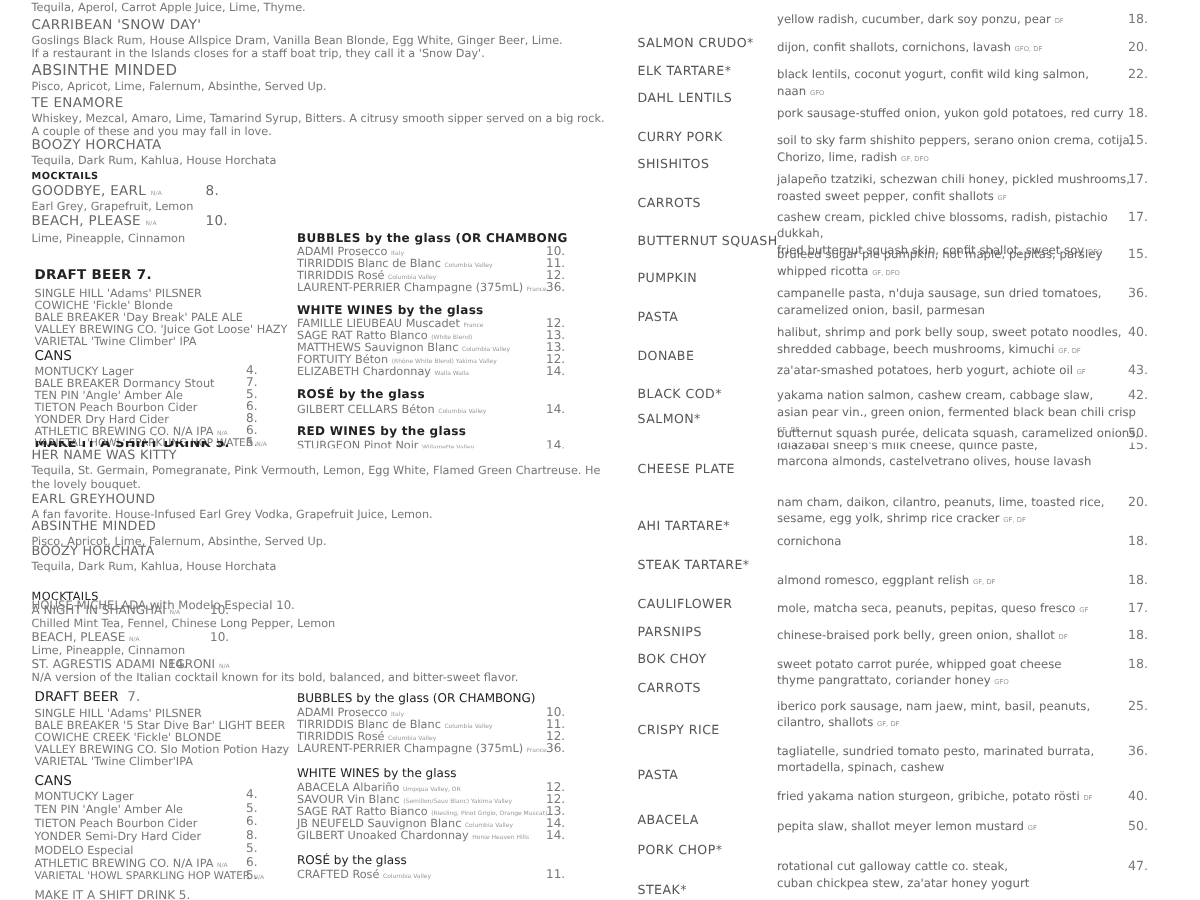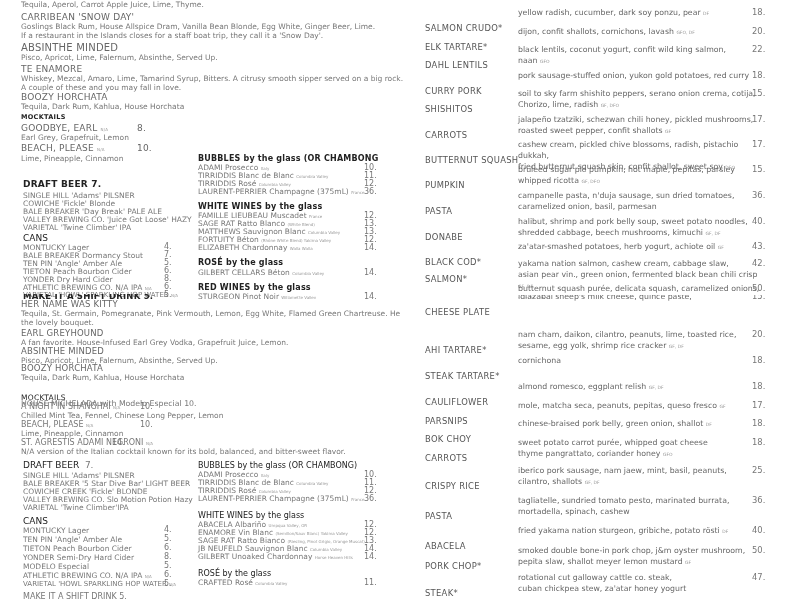--- a/index.html
+++ b/index.html
@@ -168,21 +168,21 @@
     <div class="wine-row" style="top:17px;"><span>TIRRIDDIS Blanc de Blanc</span> <span class="reg">Columbia Valley</span></div>
       <div class="price" style="left:166px;top:17px;">11.</div>
     <div class="wine-row" style="top:25px;"><span>TIRRIDDIS Rosé</span> <span class="reg">Columbia Valley</span></div>
       <div class="price" style="left:166px;top:25px;">12.</div>
     <div class="wine-row" style="top:33px;"><span>LAURENT-PERRIER Champagne (375mL)</span> <span class="reg">France</span></div>
       <div class="price" style="left:166px;top:33px;">36.</div>
 
     <div class="abs hdr2" style="left:0;top:50px;font-size:8px;">WHITE WINES by the glass</div>
     <div class="wine-row" style="top:59px;"><span>ABACELA Albariño</span> <span class="reg">Umpqua Valley, OR</span></div>
       <div class="price" style="left:166px;top:59px;">12.</div>
-    <div class="wine-row" style="top:67px;"><span>ENAMORE Vin Blanc</span> <span class="reg">(Semillon/Sauv Blanc) Yakima Valley</span></div>
+    <div class="wine-row" style="top:67px;"><span>SAVOUR Vin Blanc</span> <span class="reg">(Semillon/Sauv Blanc) Yakima Valley</span></div>
       <div class="price" style="left:166px;top:67px;">12.</div>
     <div class="wine-row" style="top:75px;"><span>SAGE RAT Ratto Bianco</span> <span class="reg">(Riesling, Pinot Grigio, Orange Muscat)</span></div>
       <div class="price" style="left:166px;top:75px;">13.</div>
     <div class="wine-row" style="top:83px;"><span>JB NEUFELD Sauvignon Blanc</span> <span class="reg">Columbia Valley</span></div>
       <div class="price" style="left:166px;top:83px;">14.</div>
     <div class="wine-row" style="top:91px;"><span>GILBERT Unoaked Chardonnay</span> <span class="reg">Horse Heaven Hills</span></div>
       <div class="price" style="left:166px;top:91px;">14.</div>
 
     <div class="abs hdr2" style="left:0;top:108px;font-size:8px;">ROSÉ by the glass</div>
     <div class="wine-row" style="top:117px;"><span>CRAFTED Rosé</span> <span class="reg">Columbia Valley</span></div>
@@ -260,20 +260,21 @@
     <div class="dp">50.</div>
   </div>
 </div>
 
 <div class="abs" style="left:400px;top:298px;width:400px;height:302px;background:#fff;"></div>
 <div>
   <div class="dish" style="top:295px;height:30px;overflow:hidden;">
     <div class="dn" style="top:-4px;">CHEESE PLATE</div>
     <div class="dd" style="top:-4px;">
         <div>idiazabal sheep's milk cheese, quince paste,</div>
+        <div style="white-space:nowrap">marcona almonds, castelvetrano olives, house lavash</div>
       </div>
     <div class="dp" style="top:-4px;">15.</div>
   </div>
   <div class="dish" style="top:329px;">
     <div class="dn">AHI TARTARE*</div>
     <div class="dd"><div style="white-space:nowrap">nam cham, daikon, cilantro, peanuts, lime, toasted rice,</div><span>sesame, egg yolk, shrimp rice cracker</span> <span class="tag">GF, DF</span></div>
     <div class="dp">20.</div>
   </div>
   <div class="dish" style="top:355px;">
     <div class="dn">STEAK TARTARE*</div>
@@ -315,21 +316,21 @@
       </div>
     <div class="dp">36.</div>
   </div>
   <div class="dish" style="top:525px;">
     <div class="dn">ABACELA</div>
     <div class="dd"><span>fried yakama nation sturgeon, gribiche, potato rösti</span> <span class="tag">DF</span></div>
     <div class="dp">40.</div>
   </div>
   <div class="dish" style="top:545px;">
     <div class="dn">PORK CHOP*</div>
-    <div class="dd"><div style="white-space:nowrap">smoked double bone-in pork chop, j&amp;m oyster mushroom,</div><span>pepita slaw, shallot meyer lemon mustard</span> <span class="tag">GF</span></div>
+    <div class="dd"><span>pepita slaw, shallot meyer lemon mustard</span> <span class="tag">GF</span></div>
     <div class="dp">50.</div>
   </div>
   <div class="dish" style="top:572px;">
     <div class="dn">STEAK*</div>
     <div class="dd">
         <div>rotational cut galloway cattle co. steak,</div>
         <div>cuban chickpea stew, za'atar honey yogurt</div>
       </div>
     <div class="dp">47.</div>
   </div>

